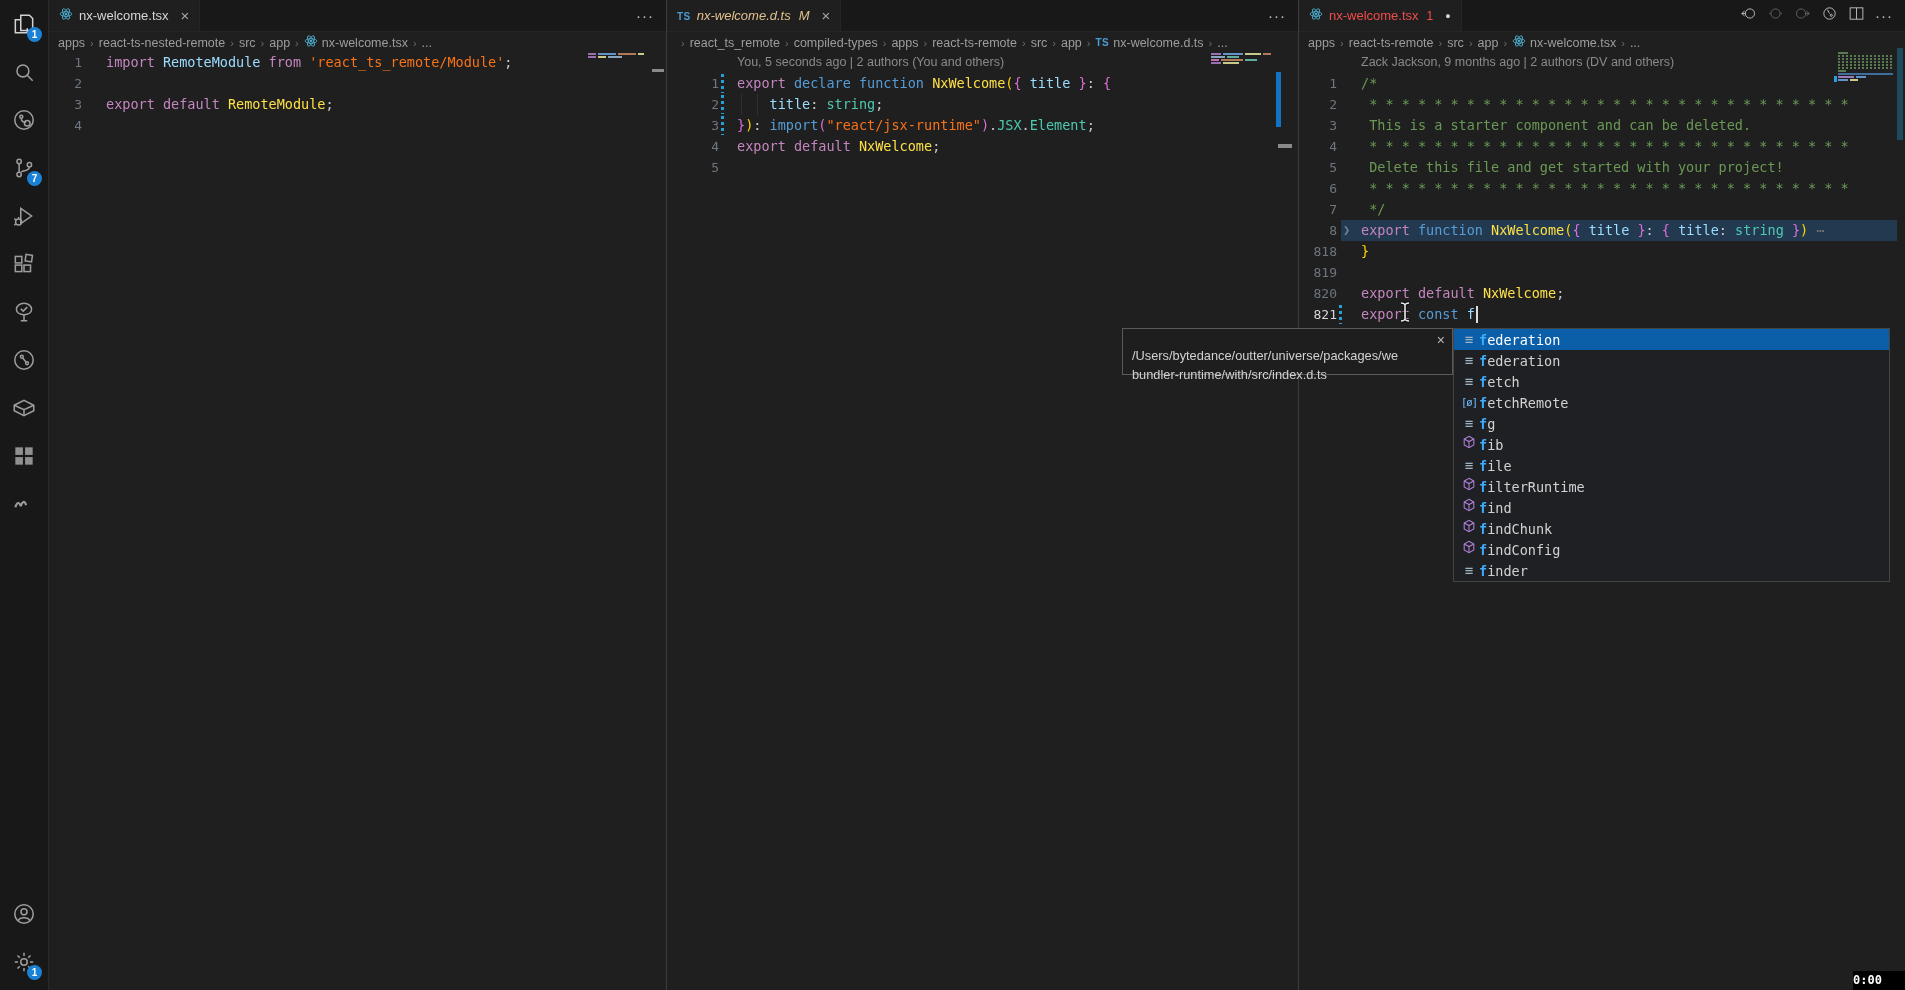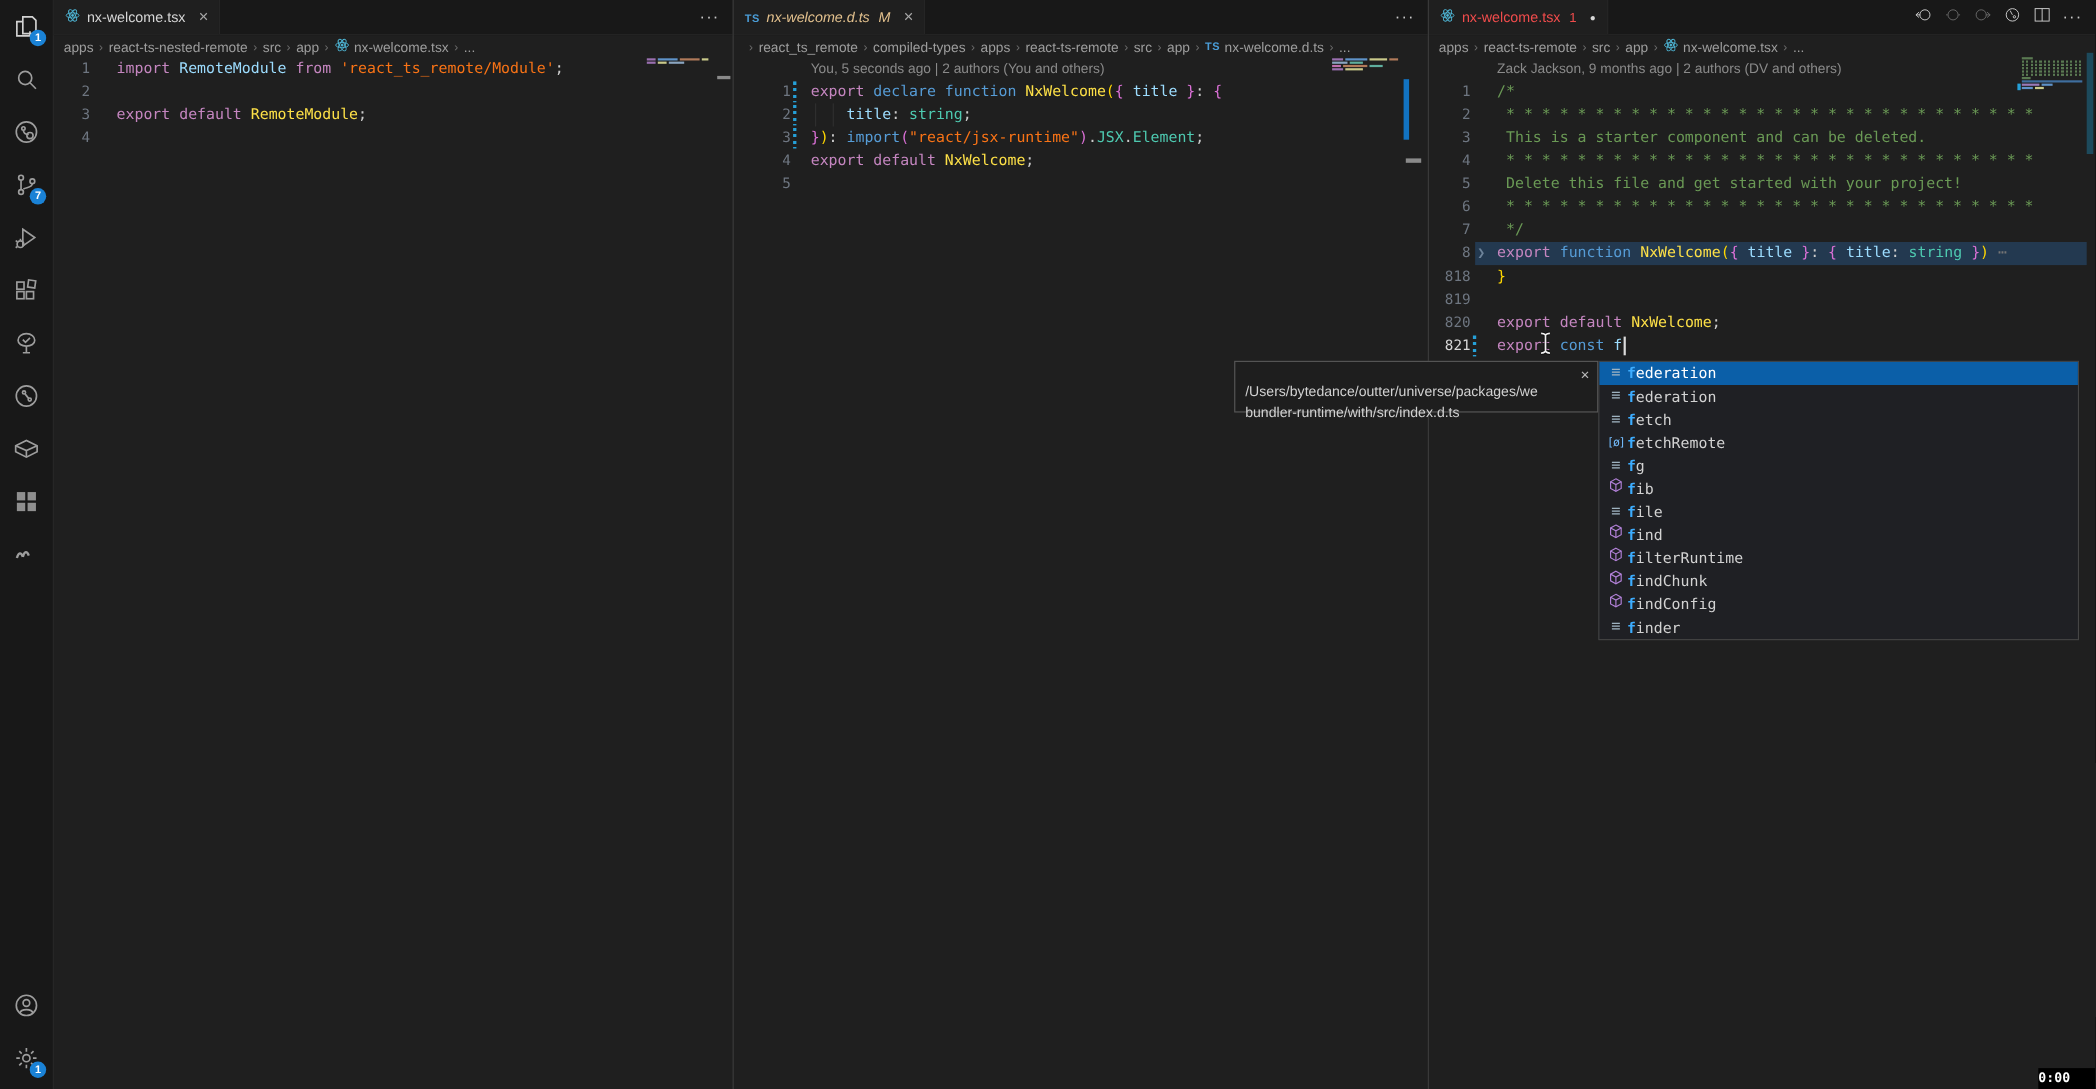--- a/index.html
+++ b/index.html
@@ -464,28 +464,28 @@
       </div>
       <div class="sug-row">
         <span class="sug-icon k-text">≡</span>
         <span><span class="f-match">f</span>ile</span>
       </div>
       <div class="sug-row">
         <span class="sug-icon k-method"><svg width="14" height="14" viewBox="0 0 16 16">
             <path d="M8 1.5l5.5 3v7L8 14.5l-5.5-3v-7z"></path>
             <path d="M2.5 4.5L8 7.5l5.5-3M8 7.5v7"></path>
           </svg></span>
-        <span><span class="f-match">f</span>ind</span>
+        <span><span class="f-match">f</span>ilterRuntime</span>
       </div>
       <div class="sug-row">
         <span class="sug-icon k-method"><svg width="14" height="14" viewBox="0 0 16 16">
             <path d="M8 1.5l5.5 3v7L8 14.5l-5.5-3v-7z"></path>
             <path d="M2.5 4.5L8 7.5l5.5-3M8 7.5v7"></path>
           </svg></span>
-        <span><span class="f-match">f</span>ilterRuntime</span>
+        <span><span class="f-match">f</span>ind</span>
       </div>
       <div class="sug-row">
         <span class="sug-icon k-method"><svg width="14" height="14" viewBox="0 0 16 16">
             <path d="M8 1.5l5.5 3v7L8 14.5l-5.5-3v-7z"></path>
             <path d="M2.5 4.5L8 7.5l5.5-3M8 7.5v7"></path>
           </svg></span>
         <span><span class="f-match">f</span>indChunk</span>
       </div>
       <div class="sug-row">
         <span class="sug-icon k-method"><svg width="14" height="14" viewBox="0 0 16 16">

